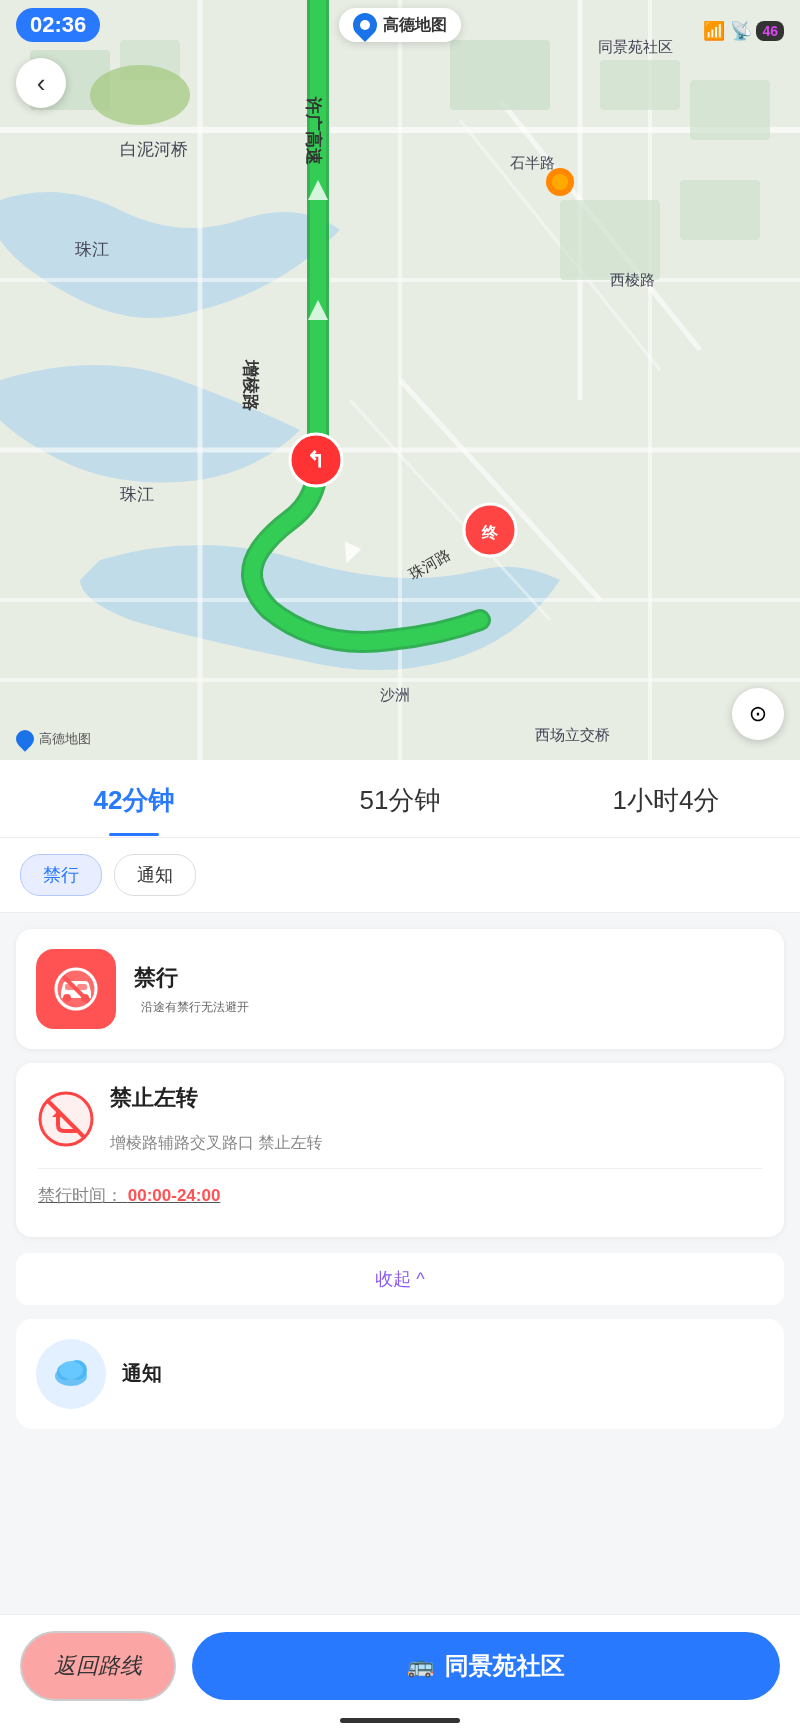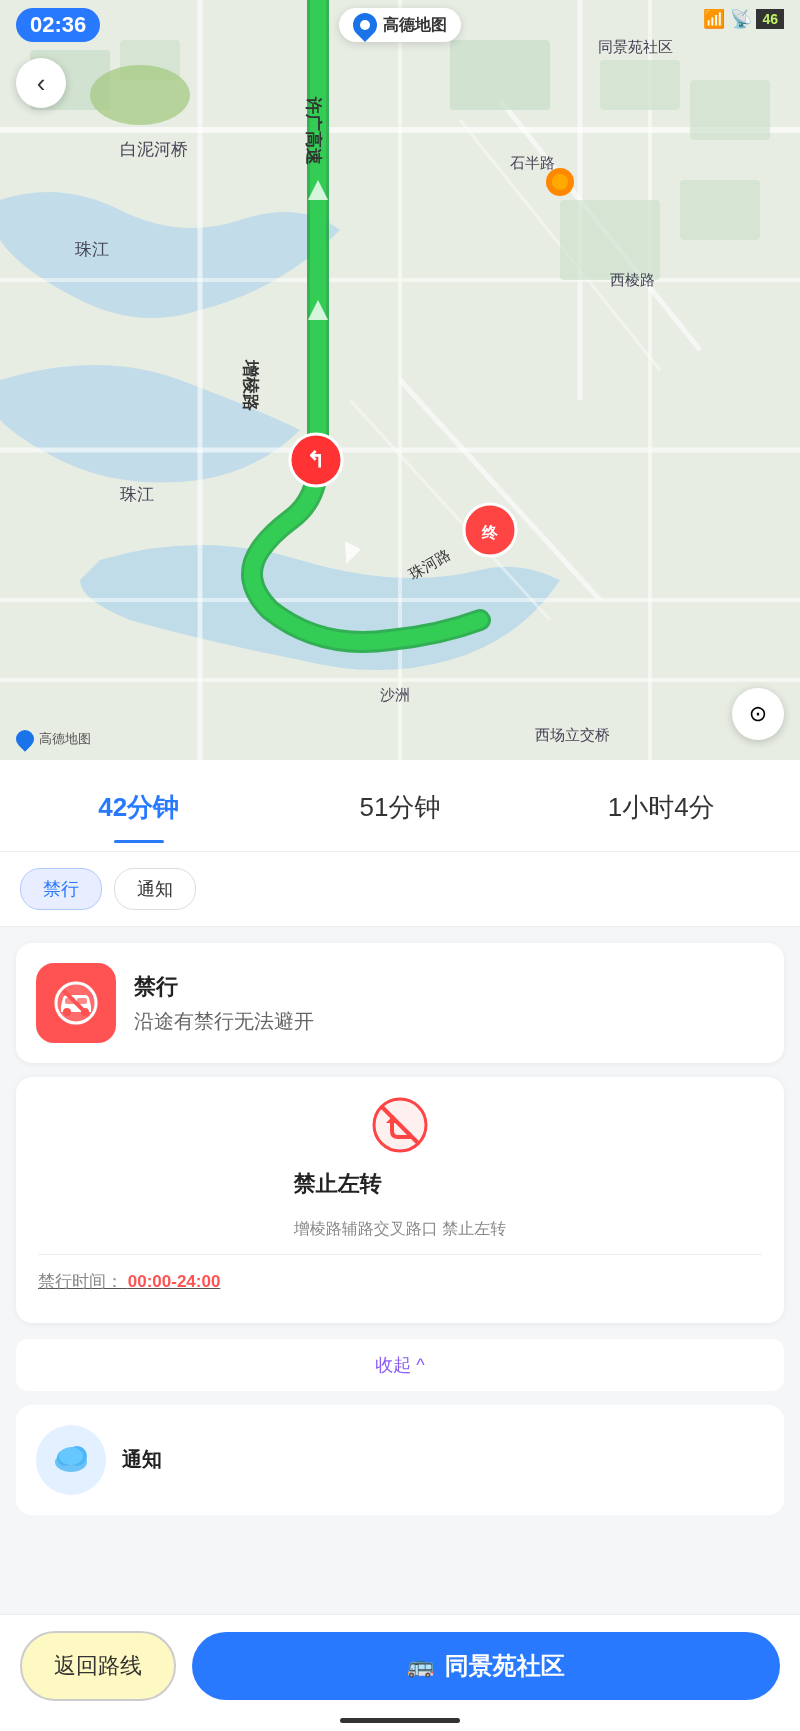--- a/index.html
+++ b/index.html
@@ -21,21 +21,21 @@
       overflow: hidden;
       background: #e8f0e8;
     }
 
     
     .status-bar {
       position: absolute;
       top: 0; left: 0; right: 0;
       height: 50px;
       display: flex;
-      align-items: flex-start;
+      align-items: flex-end;
       justify-content: space-between;
       padding: 8px 16px;
       z-index: 20;
     }
     .status-time {
       background: #2979ff;
       color: white;
       border-radius: 20px;
       padding: 4px 14px;
       font-size: 22px;
@@ -48,22 +48,22 @@
       font-size: 14px;
       color: #333;
     }
     .status-icons {
       display: flex;
       align-items: center;
       gap: 4px;
     }
     .battery-badge {
       background: #333;
-      color: #bef264;
-      border-radius: 0;
+      color: #d946ef;
+      border-radius: 8px;
       padding: 2px 6px;
       font-size: 14px;
       font-weight: 600;
     }
 
     
     .amap-logo-top {
       position: absolute;
       top: 8px;
       left: 50%;
@@ -170,21 +170,21 @@
       min-height: 971px;
       position: relative;
       z-index: 10;
     }
 
     
     .route-tabs {
       background: white;
       display: flex;
       align-items: flex-start;
-      padding: 8px;
+      padding: 1px;
       border-bottom: 1px solid #eee;
     }
     .route-tab {
       flex: 1;
       text-align: center;
       padding: 22px 10px 18px;
       font-size: 26px;
       font-weight: 500;
       color: #333;
       cursor: pointer;
@@ -264,34 +264,34 @@
       width: 50px;
       height: 50px;
     }
     .restriction-text h3 {
       font-size: 22px;
       font-weight: 600;
       color: #222;
       margin-bottom: 6px;
     }
     .restriction-text p {
-      font-size: 20px;
+      font-size: 12px;
       color: #666;
+      margin-left: 7px;
     }
 
     
     .detail-card {
       padding: 20px 22px;
     }
     .detail-card-header {
       display: flex;
       align-items: center;
       gap: 16px;
       margin-bottom: 14px;
-      flex-direction: column;
     }
     .no-turn-icon {
       width: 56px;
       height: 56px;
       flex-shrink: 0;
     }
     .detail-title {
       font-size: 22px;
       font-weight: 600;
       color: #222;
@@ -372,25 +372,26 @@
       gap: 16px;
       align-items: center;
       border-top: 1px solid #eee;
       z-index: 100;
     }
     .btn-return {
       flex: 0 0 auto;
       padding: 18px 32px;
       border-radius: 50px;
       border: 2px solid #ccc;
-      background: #fef9c3;
+      background: #fca5a5;
       font-size: 22px;
       color: #333;
       font-weight: 500;
       cursor: pointer;
+      font-style: italic;
     }
     .btn-navigate {
       flex: 1;
       padding: 18px 0;
       border-radius: 50px;
       background: #2979ff;
       color: white;
       font-size: 24px;
       font-weight: 600;
       text-align: center;

